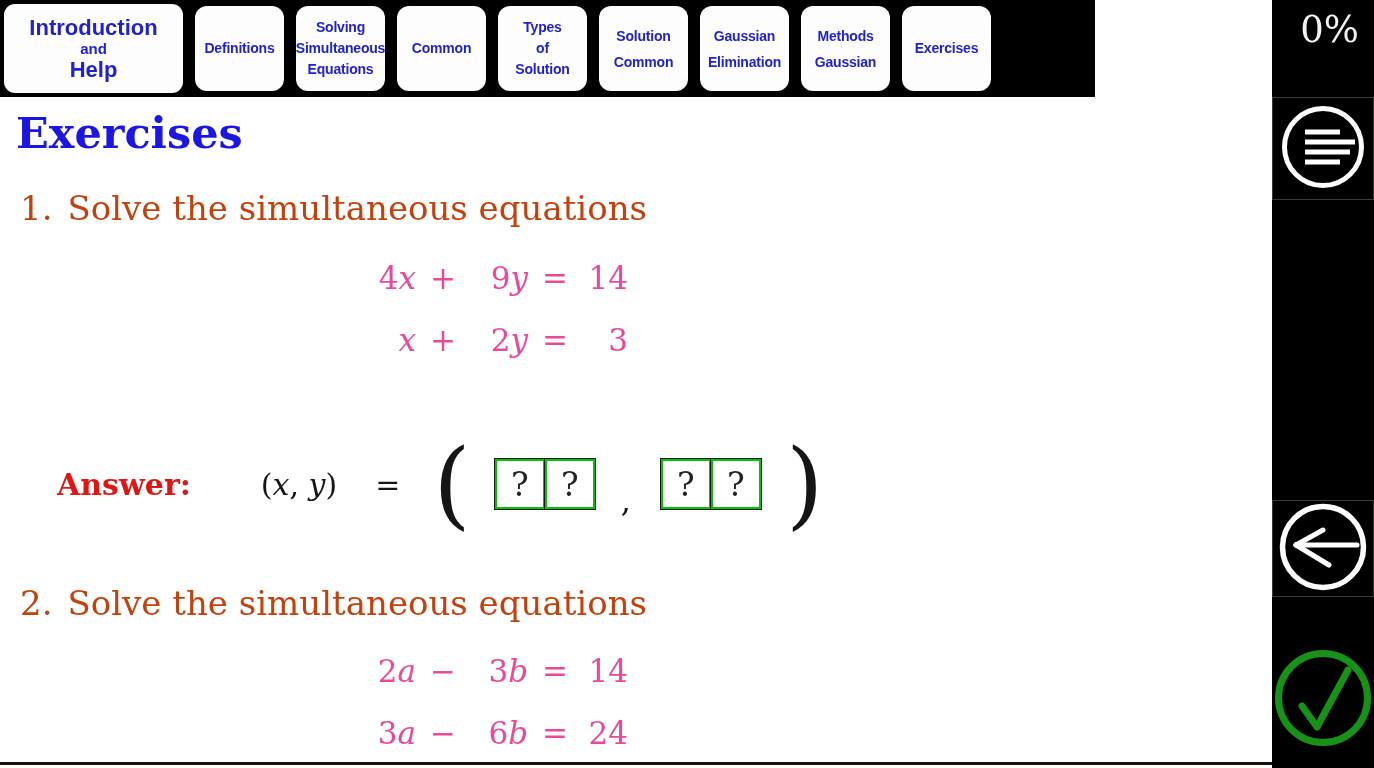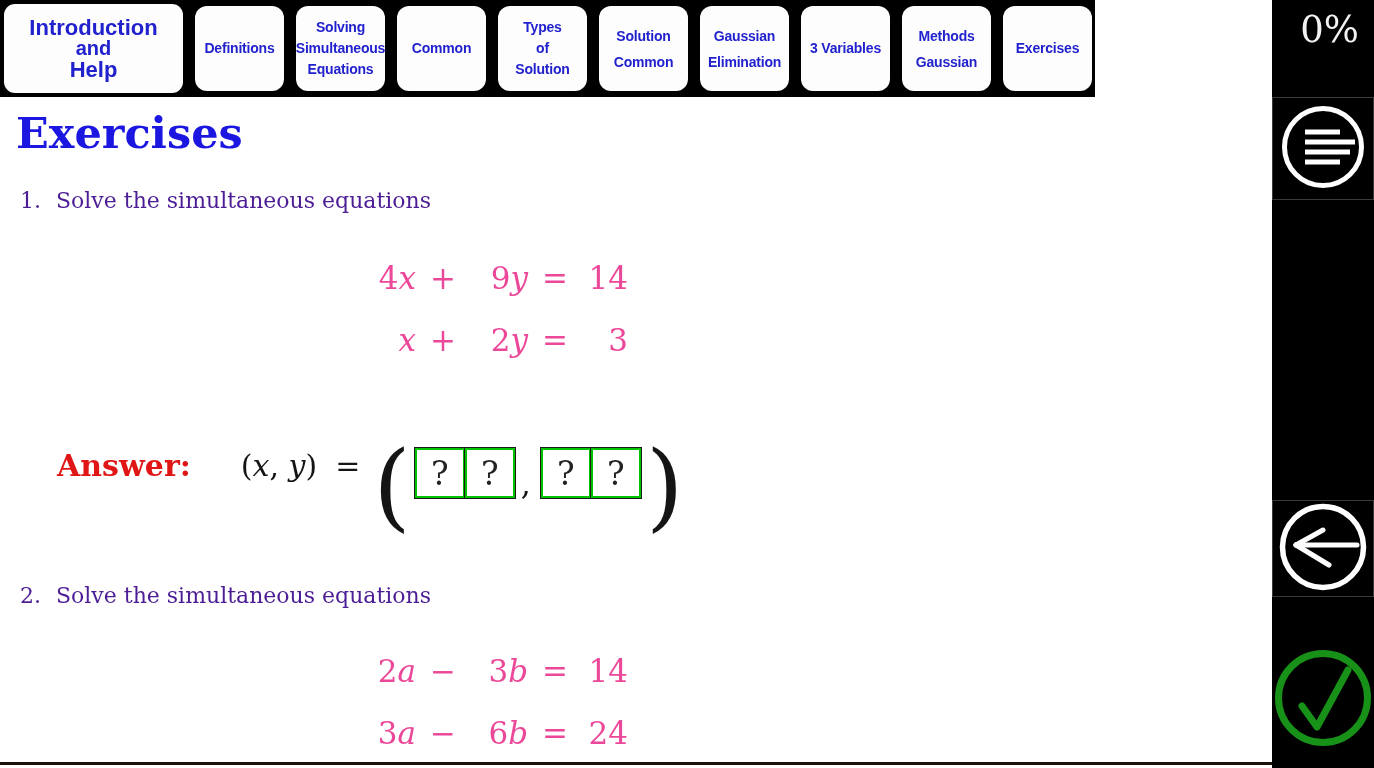--- a/index.html
+++ b/index.html
@@ -14,21 +14,21 @@
   .tab{
     background:#fdfdfd; color:#2121cd; border-radius:12px;
     display:flex; flex-direction:column; justify-content:center; align-items:center;
     text-align:center; cursor:pointer;
     font-family:"Liberation Sans", sans-serif; font-weight:bold;
   }
   .tab.intro{
     margin-left:4px; width:179px; height:89px; border-radius:11px;
     font-size:22px; line-height:23px;
   }
-  .tab.intro .mid{ font-size:20px; line-height:19px; }
+  .tab.intro .mid{ font-size:15px; line-height:19px; }
   .tab.small{
     margin-left:12px; width:89px; height:85px;
     font-size:14px; line-height:21px; letter-spacing:-0.2px;
   }
   .tab.small.two{ line-height:26px; }
 
   
   .sidebar{
     position:absolute; left:1272px; top:0; width:102px; height:768px; background:#000;
   }
@@ -44,41 +44,41 @@
   .sb-menu{ top:97px; height:103px; }
   .sb-back{ top:500px; height:97px; }
   .sb-check{ top:648px; height:104px; }
 
   
   .heading{
     position:absolute; left:16px; top:108px;
     font-size:43px; font-weight:bold; color:#1b16e0;
   }
   .exline{
-    position:absolute; left:20px; font-size:22px; color:#4c1d95; white-space:nowrap;
+    position:absolute; left:20px; font-size:34px; color:#c2410c; white-space:nowrap;
   }
   .exline .num{ margin-right:15px; }
   .exline-1{ top:188px; }
   .exline-2{ top:583px;text-align:right; }
 
   .eq-grid{
     position:absolute; display:grid;
     grid-template-columns:58px 54px 58px 54px 46px;
     grid-auto-rows:62px;
     font-size:31px; color:#ec4899;
   }
   .eq1{ left:358px; top:260px; }
   .eq2{ left:358px; top:653px; }
   .eq-grid .c-r{ text-align:right; }
   .eq-grid .c-c{ text-align:center; }
   .mvar{ font-style:italic; }
 
   .answer-row{
     position:absolute; left:57px; top:448px; height:72px;
-    display:flex; font-size:30px; color:#151515;
+    display:flex; align-items:center; font-size:30px; color:#151515;gap:20px;
   }
   .answer-label{ color:#e01616; font-weight:bold; }
   .answer-lhs{ margin-left:50px; }
   .answer-eq{ margin-left:18px; }
   .big-paren{
     font-size:96px; line-height:76px; font-weight:normal; color:#151515;
   }
   .bp-open{ margin-left:13px; margin-right:4px; }
   .bp-close{ margin-left:5px; }
   .box-pair{ display:flex; }
@@ -119,23 +119,20 @@
     <span>of</span>
     <span>Solution</span>
   </div>
   <div class="tab small two">
     <span>Solution</span>
     <span>Common</span>
   </div>
   <div class="tab small two">
     <span>Gaussian</span>
     <span>Elimination</span>
-  </div>
-  <div class="tab small">
-    <span>3 Variables</span>
   </div>
   <div class="tab small two">
     <span>Methods</span>
     <span>Gaussian</span>
   </div>
   <div class="tab small">
     <span>Exercises</span>
   </div>
 </div>
 

